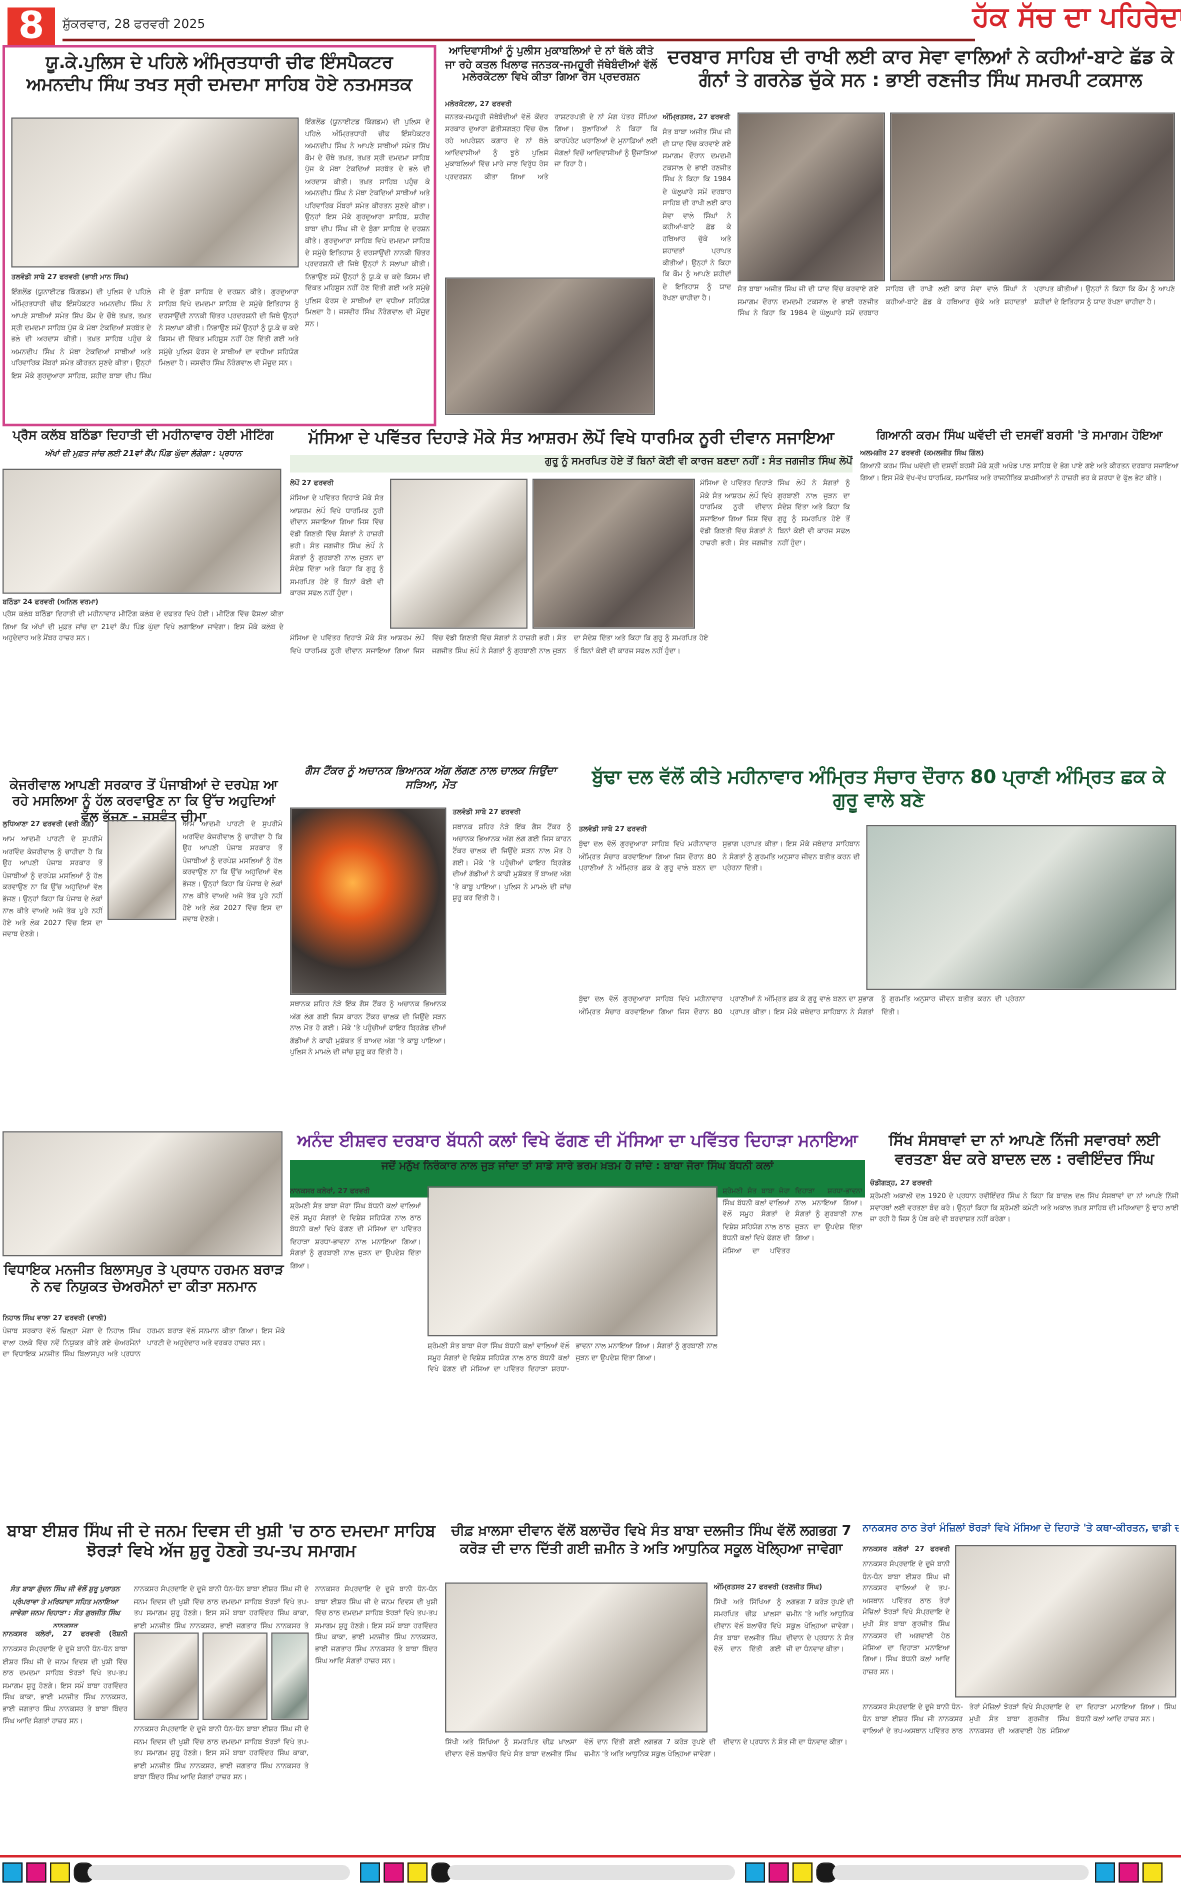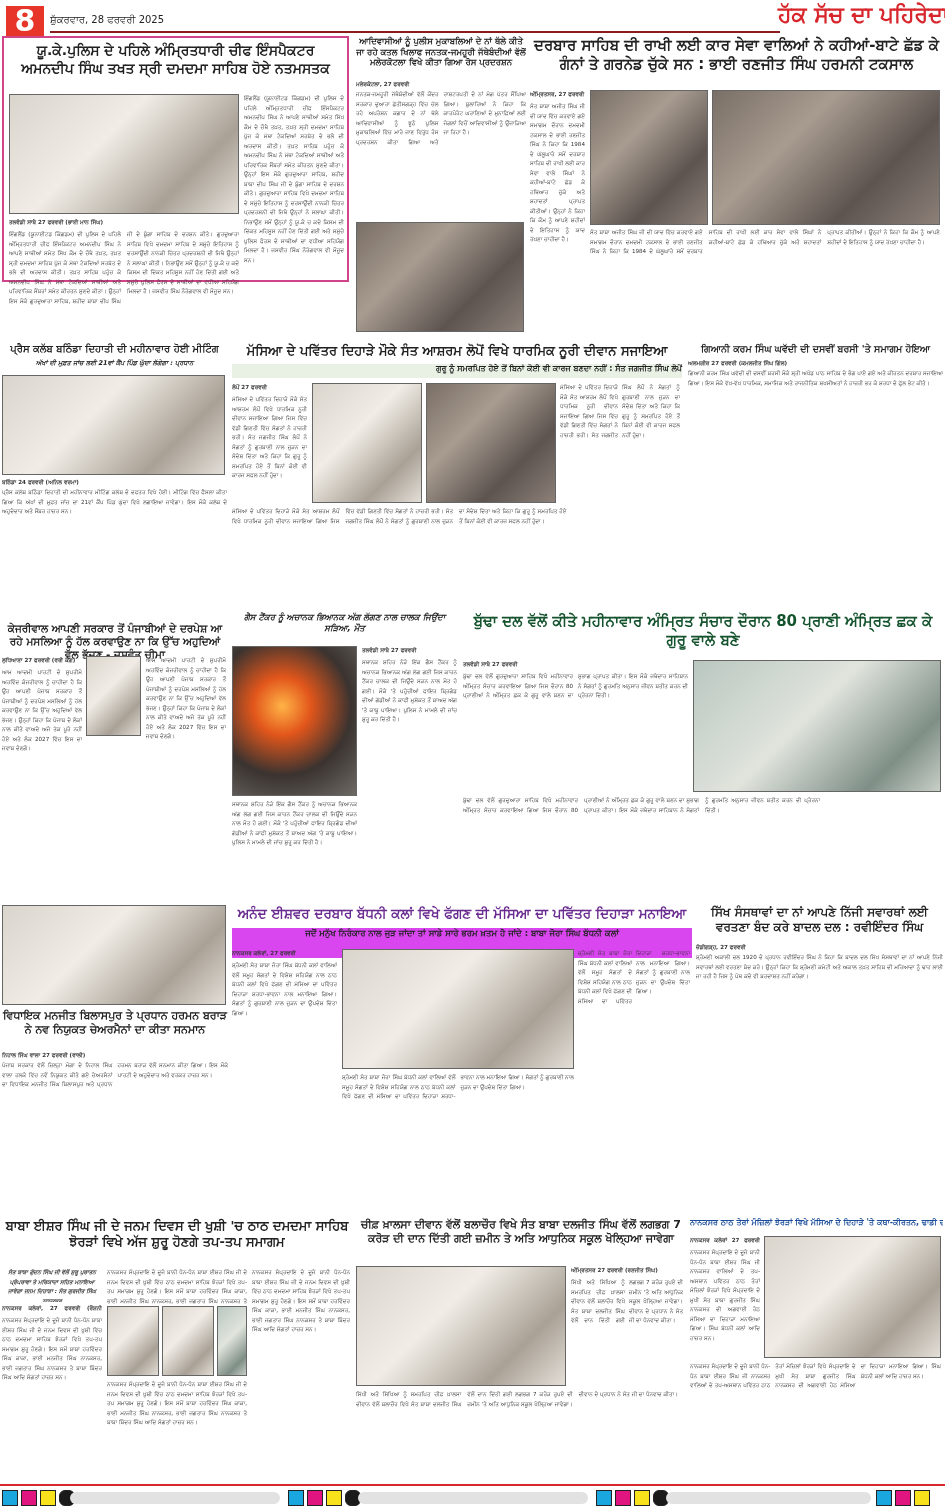--- a/index.html
+++ b/index.html
@@ -15,37 +15,37 @@
   .reg { width: 16px; height: 16px; display: inline-block; margin-right: 3px; border: 1px solid #222; }
 </style>
 </head>
 <body>
 
 <div class="abs" style="left:6px;top:6px;width:38px;height:30px;background:#e8352a;color:#fff;font-size:30px;font-weight:bold;text-align:center;line-height:30px;">8</div>
 <div class="abs" style="left:50px;top:14px;font-size:10px;color:#222;">ਸ਼ੁੱਕਰਵਾਰ, 28 ਫਰਵਰੀ 2025</div>
 <div class="abs" style="left:50px;top:31px;width:730px;height:2px;background:#8a1c1c;"></div>
 <div class="abs" style="left:778px;top:2px;width:165px;height:32px;font-size:22px;font-weight:bold;color:#d7262c;white-space:nowrap;">ਹੱਕ ਸੱਚ ਦਾ ਪਹਿਰੇਦਾਰ</div>
 
-<div class="abs" style="left:2px;top:36px;width:347px;height:246px;border:2px solid #d1448a;">
+<div class="abs" style="left:2px;top:36px;width:347px;height:305px;border:2px solid #d1448a;">
   <div class="hl" style="font-size:14px;padding:4px 6px;height:50px;overflow:hidden;">ਯੂ.ਕੇ.ਪੁਲਿਸ ਦੇ ਪਹਿਲੇ ਅੰਮ੍ਰਿਤਧਾਰੀ ਚੀਫ ਇੰਸਪੈਕਟਰ ਅਮਨਦੀਪ ਸਿੰਘ ਤਖਤ ਸ੍ਰੀ ਦਮਦਮਾ ਸਾਹਿਬ ਹੋਏ ਨਤਮਸਤਕ</div>
   <div class="photo light abs" style="left:5px;top:56px;width:230px;height:120px;"></div>
   <div class="body-text abs" style="left:5px;top:180px;width:230px;height:10px;font-weight:bold;">ਤਲਵੰਡੀ ਸਾਬੋ 27 ਫਰਵਰੀ (ਭਾਈ ਮਾਨ ਸਿੰਘ)</div>
   <div class="body-text abs" style="left:5px;top:192px;width:230px;height:106px;column-count:2;column-gap:6px;">ਇੰਗਲੈਂਡ (ਯੂਨਾਈਟਡ ਕਿੰਗਡਮ) ਦੀ ਪੁਲਿਸ ਦੇ ਪਹਿਲੇ ਅੰਮ੍ਰਿਤਧਾਰੀ ਚੀਫ ਇੰਸਪੈਕਟਰ ਅਮਨਦੀਪ ਸਿੰਘ ਨੇ ਆਪਣੇ ਸਾਥੀਆਂ ਸਮੇਤ ਸਿੱਖ ਕੌਮ ਦੇ ਚੌਥੇ ਤਖ਼ਤ, ਤਖ਼ਤ ਸ੍ਰੀ ਦਮਦਮਾ ਸਾਹਿਬ ਪੁੱਜ ਕੇ ਮੱਥਾ ਟੇਕਦਿਆਂ ਸਰਬੱਤ ਦੇ ਭਲੇ ਦੀ ਅਰਦਾਸ ਕੀਤੀ। ਤਖ਼ਤ ਸਾਹਿਬ ਪਹੁੰਚ ਕੇ ਅਮਨਦੀਪ ਸਿੰਘ ਨੇ ਮੱਥਾ ਟੇਕਦਿਆਂ ਸਾਥੀਆਂ ਅਤੇ ਪਰਿਵਾਰਿਕ ਮੈਂਬਰਾਂ ਸਮੇਤ ਕੀਰਤਨ ਸੁਣਦੇ ਕੀਤਾ। ਉਨ੍ਹਾਂ ਇਸ ਮੌਕੇ ਗੁਰਦੁਆਰਾ ਸਾਹਿਬ, ਸ਼ਹੀਦ ਬਾਬਾ ਦੀਪ ਸਿੰਘ ਜੀ ਦੇ ਬੁੰਗਾ ਸਾਹਿਬ ਦੇ ਦਰਸ਼ਨ ਕੀਤੇ। ਗੁਰਦੁਆਰਾ ਸਾਹਿਬ ਵਿਖੇ ਦਮਦਮਾ ਸਾਹਿਬ ਦੇ ਸਮੁੱਚੇ ਇਤਿਹਾਸ ਨੂੰ ਦਰਸਾਉਂਦੀ ਨਾਨਕੀ ਚਿੱਤਰ ਪ੍ਰਦਰਸ਼ਨੀ ਦੀ ਜਿਥੇ ਉਨ੍ਹਾਂ ਨੇ ਸਲਾਘਾ ਕੀਤੀ। ਨਿਭਾਉਣ ਸਮੇਂ ਉਨ੍ਹਾਂ ਨੂੰ ਯੂ.ਕੇ ਚ ਕਦੇ ਕਿਸਮ ਦੀ ਦਿੱਕਤ ਮਹਿਸੂਸ ਨਹੀਂ ਹੋਣ ਦਿੱਤੀ ਗਈ ਅਤੇ ਸਮੁੱਚੇ ਪੁਲਿਸ ਫੋਰਸ ਦੇ ਸਾਥੀਆਂ ਦਾ ਵਧੀਆ ਸਹਿਯੋਗ ਮਿਲਦਾ ਹੈ। ਜਸਵੀਰ ਸਿੰਘ ਨੌਰੰਗਵਾਲ ਵੀ ਮੌਜੂਦ ਸਨ।</div>
   <div class="body-text abs" style="left:240px;top:56px;width:100px;height:242px;">ਇੰਗਲੈਂਡ (ਯੂਨਾਈਟਡ ਕਿੰਗਡਮ) ਦੀ ਪੁਲਿਸ ਦੇ ਪਹਿਲੇ ਅੰਮ੍ਰਿਤਧਾਰੀ ਚੀਫ ਇੰਸਪੈਕਟਰ ਅਮਨਦੀਪ ਸਿੰਘ ਨੇ ਆਪਣੇ ਸਾਥੀਆਂ ਸਮੇਤ ਸਿੱਖ ਕੌਮ ਦੇ ਚੌਥੇ ਤਖ਼ਤ, ਤਖ਼ਤ ਸ੍ਰੀ ਦਮਦਮਾ ਸਾਹਿਬ ਪੁੱਜ ਕੇ ਮੱਥਾ ਟੇਕਦਿਆਂ ਸਰਬੱਤ ਦੇ ਭਲੇ ਦੀ ਅਰਦਾਸ ਕੀਤੀ। ਤਖ਼ਤ ਸਾਹਿਬ ਪਹੁੰਚ ਕੇ ਅਮਨਦੀਪ ਸਿੰਘ ਨੇ ਮੱਥਾ ਟੇਕਦਿਆਂ ਸਾਥੀਆਂ ਅਤੇ ਪਰਿਵਾਰਿਕ ਮੈਂਬਰਾਂ ਸਮੇਤ ਕੀਰਤਨ ਸੁਣਦੇ ਕੀਤਾ। ਉਨ੍ਹਾਂ ਇਸ ਮੌਕੇ ਗੁਰਦੁਆਰਾ ਸਾਹਿਬ, ਸ਼ਹੀਦ ਬਾਬਾ ਦੀਪ ਸਿੰਘ ਜੀ ਦੇ ਬੁੰਗਾ ਸਾਹਿਬ ਦੇ ਦਰਸ਼ਨ ਕੀਤੇ। ਗੁਰਦੁਆਰਾ ਸਾਹਿਬ ਵਿਖੇ ਦਮਦਮਾ ਸਾਹਿਬ ਦੇ ਸਮੁੱਚੇ ਇਤਿਹਾਸ ਨੂੰ ਦਰਸਾਉਂਦੀ ਨਾਨਕੀ ਚਿੱਤਰ ਪ੍ਰਦਰਸ਼ਨੀ ਦੀ ਜਿਥੇ ਉਨ੍ਹਾਂ ਨੇ ਸਲਾਘਾ ਕੀਤੀ। ਨਿਭਾਉਣ ਸਮੇਂ ਉਨ੍ਹਾਂ ਨੂੰ ਯੂ.ਕੇ ਚ ਕਦੇ ਕਿਸਮ ਦੀ ਦਿੱਕਤ ਮਹਿਸੂਸ ਨਹੀਂ ਹੋਣ ਦਿੱਤੀ ਗਈ ਅਤੇ ਸਮੁੱਚੇ ਪੁਲਿਸ ਫੋਰਸ ਦੇ ਸਾਥੀਆਂ ਦਾ ਵਧੀਆ ਸਹਿਯੋਗ ਮਿਲਦਾ ਹੈ। ਜਸਵੀਰ ਸਿੰਘ ਨੌਰੰਗਵਾਲ ਵੀ ਮੌਜੂਦ ਸਨ।</div>
 </div>
 
 <div class="abs" style="left:356px;top:36px;width:170px;height:305px;">
   <div class="hl" style="font-size:8.5px;height:44px;overflow:hidden;">ਆਦਿਵਾਸੀਆਂ ਨੂੰ ਪੁਲੀਸ ਮੁਕਾਬਲਿਆਂ ਦੇ ਨਾਂ ਥੱਲੇ ਕੀਤੇ ਜਾ ਰਹੇ ਕਤਲ ਖਿਲਾਫ ਜਨਤਕ-ਜਮਹੂਰੀ ਜੱਥੇਬੰਦੀਆਂ ਵੱਲੋਂ ਮਲੇਰਕੋਟਲਾ ਵਿਖੇ ਕੀਤਾ ਗਿਆ ਰੋਸ ਪ੍ਰਦਰਸ਼ਨ</div>
   <div class="body-text" style="font-weight:bold;height:10px;">ਮਲੇਰਕੋਟਲਾ, 27 ਫਰਵਰੀ</div>
   <div class="body-text" style="height:128px;column-count:2;column-gap:5px;">ਜਨਤਕ-ਜਮਹੂਰੀ ਜੱਥੇਬੰਦੀਆਂ ਵੱਲੋਂ ਕੇਂਦਰ ਸਰਕਾਰ ਦੁਆਰਾ ਛੱਤੀਸਗੜ੍ਹ ਵਿੱਚ ਚੱਲ ਰਹੇ ਅਪਰੇਸ਼ਨ ਕਗਾਰ ਦੇ ਨਾਂ ਥੱਲੇ ਆਦਿਵਾਸੀਆਂ ਨੂੰ ਝੂਠੇ ਪੁਲਿਸ ਮੁਕਾਬਲਿਆਂ ਵਿੱਚ ਮਾਰੇ ਜਾਣ ਵਿਰੁੱਧ ਰੋਸ ਪ੍ਰਦਰਸ਼ਨ ਕੀਤਾ ਗਿਆ ਅਤੇ ਰਾਸ਼ਟਰਪਤੀ ਦੇ ਨਾਂ ਮੰਗ ਪੱਤਰ ਸੌਂਪਿਆ ਗਿਆ। ਬੁਲਾਰਿਆਂ ਨੇ ਕਿਹਾ ਕਿ ਕਾਰਪੋਰੇਟ ਘਰਾਣਿਆਂ ਦੇ ਮੁਨਾਫ਼ਿਆਂ ਲਈ ਜੰਗਲਾਂ ਵਿਚੋਂ ਆਦਿਵਾਸੀਆਂ ਨੂੰ ਉਜਾੜਿਆ ਜਾ ਰਿਹਾ ਹੈ।</div>
   <div class="photo" style="width:168px;height:110px;margin-top:4px;"></div>
 </div>
 
 <div class="abs" style="left:530px;top:36px;width:413px;height:305px;">
-  <div class="hl" style="font-size:15px;height:50px;overflow:hidden;">ਦਰਬਾਰ ਸਾਹਿਬ ਦੀ ਰਾਖੀ ਲਈ ਕਾਰ ਸੇਵਾ ਵਾਲਿਆਂ ਨੇ ਕਹੀਆਂ-ਬਾਟੇ ਛੱਡ ਕੇ ਗੰਨਾਂ ਤੇ ਗਰਨੇਡ ਚੁੱਕੇ ਸਨ : ਭਾਈ ਰਣਜੀਤ ਸਿੰਘ ਹਰਮਨੀ ਟਕਸਾਲ</div>
+  <div class="hl" style="font-size:15px;height:50px;overflow:hidden;">ਦਰਬਾਰ ਸਾਹਿਬ ਦੀ ਰਾਖੀ ਲਈ ਕਾਰ ਸੇਵਾ ਵਾਲਿਆਂ ਨੇ ਕਹੀਆਂ-ਬਾਟੇ ਛੱਡ ਕੇ ਗੰਨਾਂ ਤੇ ਗਰਨੇਡ ਚੁੱਕੇ ਸਨ : ਭਾਈ ਰਣਜੀਤ ਸਿੰਘ ਸਮਰਪੀ ਟਕਸਾਲ</div>
   <div class="body-text abs" style="left:0;top:54px;width:55px;height:10px;font-weight:bold;">ਅੰਮ੍ਰਿਤਸਰ, 27 ਫਰਵਰੀ</div>
   <div class="body-text abs" style="left:0;top:66px;width:55px;height:236px;">ਸੰਤ ਬਾਬਾ ਅਜੀਤ ਸਿੰਘ ਜੀ ਦੀ ਯਾਦ ਵਿੱਚ ਕਰਵਾਏ ਗਏ ਸਮਾਗਮ ਦੌਰਾਨ ਦਮਦਮੀ ਟਕਸਾਲ ਦੇ ਭਾਈ ਰਣਜੀਤ ਸਿੰਘ ਨੇ ਕਿਹਾ ਕਿ 1984 ਦੇ ਘੱਲੂਘਾਰੇ ਸਮੇਂ ਦਰਬਾਰ ਸਾਹਿਬ ਦੀ ਰਾਖੀ ਲਈ ਕਾਰ ਸੇਵਾ ਵਾਲੇ ਸਿੰਘਾਂ ਨੇ ਕਹੀਆਂ-ਬਾਟੇ ਛੱਡ ਕੇ ਹਥਿਆਰ ਚੁੱਕੇ ਅਤੇ ਸ਼ਹਾਦਤਾਂ ਪ੍ਰਾਪਤ ਕੀਤੀਆਂ। ਉਨ੍ਹਾਂ ਨੇ ਕਿਹਾ ਕਿ ਕੌਮ ਨੂੰ ਆਪਣੇ ਸ਼ਹੀਦਾਂ ਦੇ ਇਤਿਹਾਸ ਨੂੰ ਯਾਦ ਰੱਖਣਾ ਚਾਹੀਦਾ ਹੈ।</div>
   <div class="photo abs" style="left:60px;top:54px;width:118px;height:135px;"></div>
   <div class="photo abs" style="left:182px;top:54px;width:228px;height:135px;"></div>
   <div class="body-text abs" style="left:60px;top:192px;width:350px;height:110px;column-count:3;column-gap:6px;">ਸੰਤ ਬਾਬਾ ਅਜੀਤ ਸਿੰਘ ਜੀ ਦੀ ਯਾਦ ਵਿੱਚ ਕਰਵਾਏ ਗਏ ਸਮਾਗਮ ਦੌਰਾਨ ਦਮਦਮੀ ਟਕਸਾਲ ਦੇ ਭਾਈ ਰਣਜੀਤ ਸਿੰਘ ਨੇ ਕਿਹਾ ਕਿ 1984 ਦੇ ਘੱਲੂਘਾਰੇ ਸਮੇਂ ਦਰਬਾਰ ਸਾਹਿਬ ਦੀ ਰਾਖੀ ਲਈ ਕਾਰ ਸੇਵਾ ਵਾਲੇ ਸਿੰਘਾਂ ਨੇ ਕਹੀਆਂ-ਬਾਟੇ ਛੱਡ ਕੇ ਹਥਿਆਰ ਚੁੱਕੇ ਅਤੇ ਸ਼ਹਾਦਤਾਂ ਪ੍ਰਾਪਤ ਕੀਤੀਆਂ। ਉਨ੍ਹਾਂ ਨੇ ਕਿਹਾ ਕਿ ਕੌਮ ਨੂੰ ਆਪਣੇ ਸ਼ਹੀਦਾਂ ਦੇ ਇਤਿਹਾਸ ਨੂੰ ਯਾਦ ਰੱਖਣਾ ਚਾਹੀਦਾ ਹੈ।</div>
 </div>
 
 <div class="abs" style="left:2px;top:343px;width:225px;height:265px;">
   <div class="hl" style="font-size:10px;height:16px;white-space:nowrap;overflow:hidden;">ਪ੍ਰੈਸ ਕਲੱਬ ਬਠਿੰਡਾ ਦਿਹਾਤੀ ਦੀ ਮਹੀਨਾਵਾਰ ਹੋਈ ਮੀਟਿੰਗ</div>
   <div class="hl" style="font-size:6.5px;height:12px;font-style:italic;">ਅੱਖਾਂ ਦੀ ਮੁਫ਼ਤ ਜਾਂਚ ਲਈ 21ਵਾਂ ਕੈਂਪ ਪਿੰਡ ਘੁੱਦਾ ਲੱਗੇਗਾ : ਪ੍ਰਧਾਨ</div>
@@ -97,21 +97,21 @@
 
 <div class="abs" style="left:2px;top:905px;width:226px;height:310px;">
   <div class="photo light" style="width:224px;height:100px;"></div>
   <div class="hl" style="font-size:11px;height:42px;margin-top:4px;overflow:hidden;">ਵਿਧਾਇਕ ਮਨਜੀਤ ਬਿਲਾਸਪੁਰ ਤੇ ਪ੍ਰਧਾਨ ਹਰਮਨ ਬਰਾੜ ਨੇ ਨਵ ਨਿਯੁਕਤ ਚੇਅਰਮੈਨਾਂ ਦਾ ਕੀਤਾ ਸਨਮਾਨ</div>
   <div class="body-text" style="font-weight:bold;height:10px;">ਨਿਹਾਲ ਸਿੰਘ ਵਾਲਾ 27 ਫਰਵਰੀ (ਵਾਲੀ)</div>
   <div class="body-text" style="height:148px;column-count:2;column-gap:5px;">ਪੰਜਾਬ ਸਰਕਾਰ ਵੱਲੋਂ ਜ਼ਿਲ੍ਹਾ ਮੋਗਾ ਦੇ ਨਿਹਾਲ ਸਿੰਘ ਵਾਲਾ ਹਲਕੇ ਵਿੱਚ ਨਵੇਂ ਨਿਯੁਕਤ ਕੀਤੇ ਗਏ ਚੇਅਰਮੈਨਾਂ ਦਾ ਵਿਧਾਇਕ ਮਨਜੀਤ ਸਿੰਘ ਬਿਲਾਸਪੁਰ ਅਤੇ ਪ੍ਰਧਾਨ ਹਰਮਨ ਬਰਾੜ ਵੱਲੋਂ ਸਨਮਾਨ ਕੀਤਾ ਗਿਆ। ਇਸ ਮੌਕੇ ਪਾਰਟੀ ਦੇ ਅਹੁਦੇਦਾਰ ਅਤੇ ਵਰਕਰ ਹਾਜ਼ਰ ਸਨ।</div>
 </div>
 
 <div class="abs" style="left:232px;top:905px;width:460px;height:310px;">
   <div class="hl" style="font-size:13.5px;height:20px;color:#6a2c91;white-space:nowrap;overflow:hidden;">ਅਨੰਦ ਈਸ਼ਵਰ ਦਰਬਾਰ ਬੱਧਨੀ ਕਲਾਂ ਵਿਖੇ ਫੱਗਣ ਦੀ ਮੱਸਿਆ ਦਾ ਪਵਿੱਤਰ ਦਿਹਾੜਾ ਮਨਾਇਆ</div>
-  <div class="hl" style="font-size:8.5px;height:30px;background:#d946ef;margin:3px 0;white-space:nowrap;overflow:hidden;">ਜਦੋਂ ਮਨੁੱਖ ਨਿਰੰਕਾਰ ਨਾਲ ਜੁੜ ਜਾਂਦਾ ਤਾਂ ਸਾਡੇ ਸਾਰੇ ਭਰਮ ਖ਼ਤਮ ਹੋ ਜਾਂਦੇ : ਬਾਬਾ ਜੋਰਾ ਸਿੰਘ ਬੱਧਨੀ ਕਲਾਂ</div>
+  <div class="hl" style="font-size:8.5px;height:30px;background:#15803d;margin:3px 0;white-space:nowrap;overflow:hidden;">ਜਦੋਂ ਮਨੁੱਖ ਨਿਰੰਕਾਰ ਨਾਲ ਜੁੜ ਜਾਂਦਾ ਤਾਂ ਸਾਡੇ ਸਾਰੇ ਭਰਮ ਖ਼ਤਮ ਹੋ ਜਾਂਦੇ : ਬਾਬਾ ਜੋਰਾ ਸਿੰਘ ਬੱਧਨੀ ਕਲਾਂ</div>
   <div class="body-text abs" style="left:0;top:44px;width:105px;height:10px;font-weight:bold;">ਨਾਨਕਸਰ ਕਲੇਰਾਂ, 27 ਫਰਵਰੀ</div>
   <div class="body-text abs" style="left:0;top:56px;width:105px;height:250px;">ਸ਼੍ਰੋਮਣੀ ਸੰਤ ਬਾਬਾ ਜੋਰਾ ਸਿੰਘ ਬੱਧਨੀ ਕਲਾਂ ਵਾਲਿਆਂ ਵੱਲੋਂ ਸਮੂਹ ਸੰਗਤਾਂ ਦੇ ਵਿਸ਼ੇਸ਼ ਸਹਿਯੋਗ ਨਾਲ ਠਾਠ ਬੱਧਨੀ ਕਲਾਂ ਵਿਖੇ ਫੱਗਣ ਦੀ ਮੱਸਿਆ ਦਾ ਪਵਿੱਤਰ ਦਿਹਾੜਾ ਸ਼ਰਧਾ-ਭਾਵਨਾ ਨਾਲ ਮਨਾਇਆ ਗਿਆ। ਸੰਗਤਾਂ ਨੂੰ ਗੁਰਬਾਣੀ ਨਾਲ ਜੁੜਨ ਦਾ ਉਪਦੇਸ਼ ਦਿੱਤਾ ਗਿਆ।</div>
   <div class="photo light abs" style="left:110px;top:44px;width:232px;height:120px;"></div>
   <div class="body-text abs" style="left:110px;top:168px;width:232px;height:138px;column-count:2;column-gap:5px;">ਸ਼੍ਰੋਮਣੀ ਸੰਤ ਬਾਬਾ ਜੋਰਾ ਸਿੰਘ ਬੱਧਨੀ ਕਲਾਂ ਵਾਲਿਆਂ ਵੱਲੋਂ ਸਮੂਹ ਸੰਗਤਾਂ ਦੇ ਵਿਸ਼ੇਸ਼ ਸਹਿਯੋਗ ਨਾਲ ਠਾਠ ਬੱਧਨੀ ਕਲਾਂ ਵਿਖੇ ਫੱਗਣ ਦੀ ਮੱਸਿਆ ਦਾ ਪਵਿੱਤਰ ਦਿਹਾੜਾ ਸ਼ਰਧਾ-ਭਾਵਨਾ ਨਾਲ ਮਨਾਇਆ ਗਿਆ। ਸੰਗਤਾਂ ਨੂੰ ਗੁਰਬਾਣੀ ਨਾਲ ਜੁੜਨ ਦਾ ਉਪਦੇਸ਼ ਦਿੱਤਾ ਗਿਆ।</div>
   <div class="body-text abs" style="left:346px;top:44px;width:112px;height:262px;column-count:2;column-gap:4px;">ਸ਼੍ਰੋਮਣੀ ਸੰਤ ਬਾਬਾ ਜੋਰਾ ਸਿੰਘ ਬੱਧਨੀ ਕਲਾਂ ਵਾਲਿਆਂ ਵੱਲੋਂ ਸਮੂਹ ਸੰਗਤਾਂ ਦੇ ਵਿਸ਼ੇਸ਼ ਸਹਿਯੋਗ ਨਾਲ ਠਾਠ ਬੱਧਨੀ ਕਲਾਂ ਵਿਖੇ ਫੱਗਣ ਦੀ ਮੱਸਿਆ ਦਾ ਪਵਿੱਤਰ ਦਿਹਾੜਾ ਸ਼ਰਧਾ-ਭਾਵਨਾ ਨਾਲ ਮਨਾਇਆ ਗਿਆ। ਸੰਗਤਾਂ ਨੂੰ ਗੁਰਬਾਣੀ ਨਾਲ ਜੁੜਨ ਦਾ ਉਪਦੇਸ਼ ਦਿੱਤਾ ਗਿਆ।</div>
 </div>
 
 <div class="abs" style="left:696px;top:905px;width:247px;height:310px;">
   <div class="hl" style="font-size:12px;height:38px;overflow:hidden;">ਸਿੱਖ ਸੰਸਥਾਵਾਂ ਦਾ ਨਾਂ ਆਪਣੇ ਨਿੱਜੀ ਸਵਾਰਥਾਂ ਲਈ ਵਰਤਣਾ ਬੰਦ ਕਰੇ ਬਾਦਲ ਦਲ : ਰਵੀਇੰਦਰ ਸਿੰਘ</div>
   <div class="body-text" style="font-weight:bold;height:10px;">ਚੰਡੀਗੜ੍ਹ, 27 ਫਰਵਰੀ</div>

